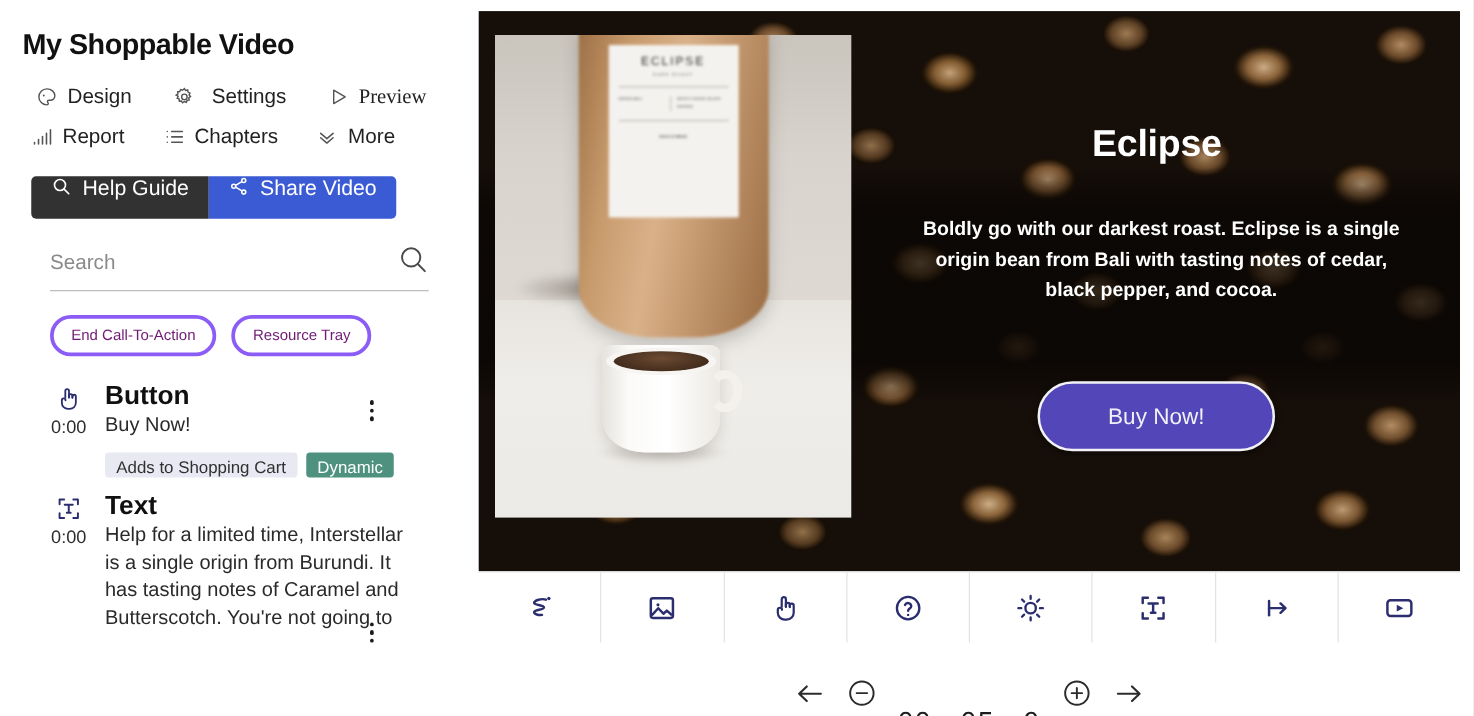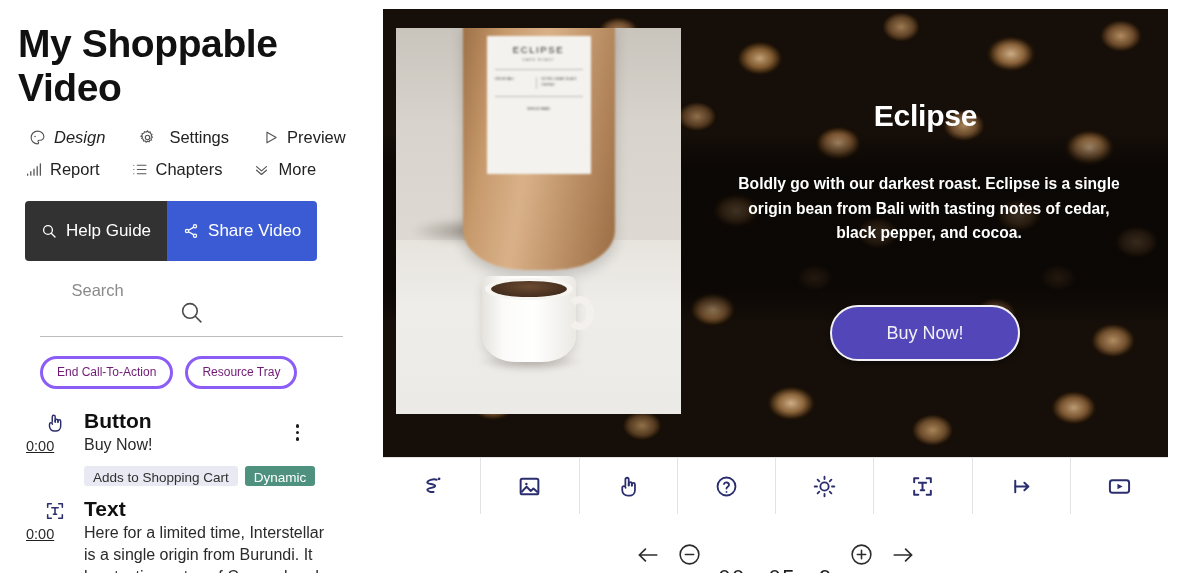--- a/index.html
+++ b/index.html
@@ -14,79 +14,78 @@
 
   
   .sidebar {
     width: 383px; height: 573px;
     padding: 14px 22px 0 14px;
     position: relative;
     overflow: hidden;
     background: #fff;
   }
   .page-title {
-    font-size: 39px; font-weight: bold; letter-spacing: -0.4px;
+    font-size: 23px; font-weight: bold; letter-spacing: -0.4px;
     color: #111; margin: 8px 0 0 4px;
   }
   .nav-rows { margin-top: 18px; }
   .nav-row { display: flex; align-items: center; }
   .nav-row + .nav-row { margin-top: 13px; }
   .nav-item {
     display: flex; align-items: center; gap: 7px;
     font-size: 16.5px; color: #222; cursor: pointer;
   }
   .nav-item .ic { width: 19px; height: 19px; display: flex; align-items: center; justify-content: center; color: #555; }
   .nav-item .ic svg { display: block; }
-  .nv-design { margin-left: 14px; font-style: italic; }
+  .nv-design { margin-left: 14px; }
   .nv-settings { margin-left: 33px; gap: 12px; }
-  .nv-preview { margin-left: 32px; }
+  .nv-preview { margin-left: 32px; font-family: Liberation Serif, serif; }
   .nv-report { margin-left: 10px; }
   .nv-chapters { margin-left: 30px; }
   .nv-more { margin-left: 30px; }
 
   
   .btn-row { display: flex; margin: 22px 0 0 11px; }
   .btn {
-    display: flex; align-items: center; gap: 9px;
-    height: 60px; padding: 0 16px;
+    display: flex; align-items: flex-start; gap: 9px;
+    height: 34px; padding: 0 16px;
     font-size: 17px; border: none; cursor: pointer;
     color: #fff;
   }
   .btn-help { background: #323232; border-radius: 4px 0 0 4px; }
   .btn-share { background: #3b5bd4; border-radius: 0 4px 4px 0; }
   .btn svg { display: block; }
 
   
   .search-wrap {
     margin: 20px 0 0 26px; width: 303px;
     border-bottom: 1px solid #bdbdbd;
     display: flex; align-items: center; justify-content: space-between;
     padding-bottom: 7px;
-    flex-direction: column;
   }
   .search-input {
     border: none; outline: none; font-size: 16.5px;
     color: #3a3a3a; background: transparent; width: 240px;
     font-family: "Liberation Sans", sans-serif;
   }
   .search-input::placeholder { color: #8a8a8a; }
   .search-ic { color: #4a4a4a; }
 
   
   .chip-row { display: flex; gap: 12px; margin: 19px 0 0 26px; }
   .chip {
     border: 3px solid #8b5cf6; border-radius: 20px;
     padding: 6px 14px 7px; font-size: 12px; color: #701a75;
     background: #fff; cursor: pointer; white-space: nowrap;
   }
 
   
   .elem-list { margin-top: 13px; }
   .elem-item { display: flex; padding: 7px 0 4px 12px; position: relative; }
-  .elem-left { width: 58px; flex: 0 0 58px; text-align: left; padding-top: 3px; text-decoration: underline; }
+  .elem-left { width: 58px; flex: 0 0 58px; text-align: center; padding-top: 3px; }
   .elem-left .el-ic { color: #2b2e6e; display: flex; justify-content: center; }
   .elem-left .el-time { font-size: 14.5px; color: #2c2c2c; margin-top: 4px; }
   .elem-body { flex: 1; padding-right: 30px; }
   .elem-kind { font-size: 21px; font-weight: bold; color: #101010; }
   .elem-desc { font-size: 16px; color: #2a2a2a; line-height: 1.37; margin-top: 1px; }
   .badges { display: flex; gap: 7px; margin-top: 10px; }
   .badge { font-size: 13.5px; padding: 4px 9px 1px; border-radius: 3px; }
   .badge-cart { background: #e8e9f2; color: #303030; }
   .badge-dyn { background: #4e917f; color: #fff; }
   .kebab {
@@ -404,21 +403,21 @@
           <div class="el-ic">
             <svg width="22" height="22" viewBox="0 0 24 24" fill="none" stroke="currentColor" stroke-width="1.7" stroke-linecap="round" stroke-linejoin="round">
               <path d="M4 8V4h4M20 8V4h-4M4 16v4h4M20 16v4h-4"></path>
               <path d="M8.5 8.5h7M12 8.5v7M10.3 15.5h3.4"></path>
             </svg>
           </div>
           <div class="el-time">0:00</div>
         </div>
         <div class="elem-body">
           <div class="elem-kind">Text</div>
-          <div class="elem-desc">Here for a limited time, Interstellar is a single origin from Burundi. It has tasting notes of Caramel and Butterscotch. You're not going to</div>
+          <div class="elem-desc">Help for a limited time, Interstellar is a single origin from Burundi. It has tasting notes of Caramel and Butterscotch. You're not going to</div>
         </div>
         <div class="kebab kebab-text">
             <i></i>
             <i></i>
             <i></i>
           </div>
       </div>
 
     </div>
   </div>

